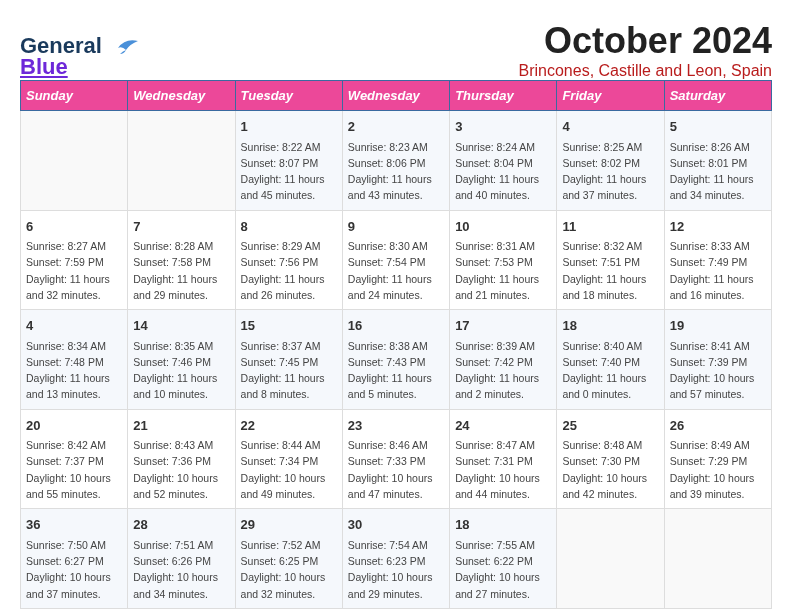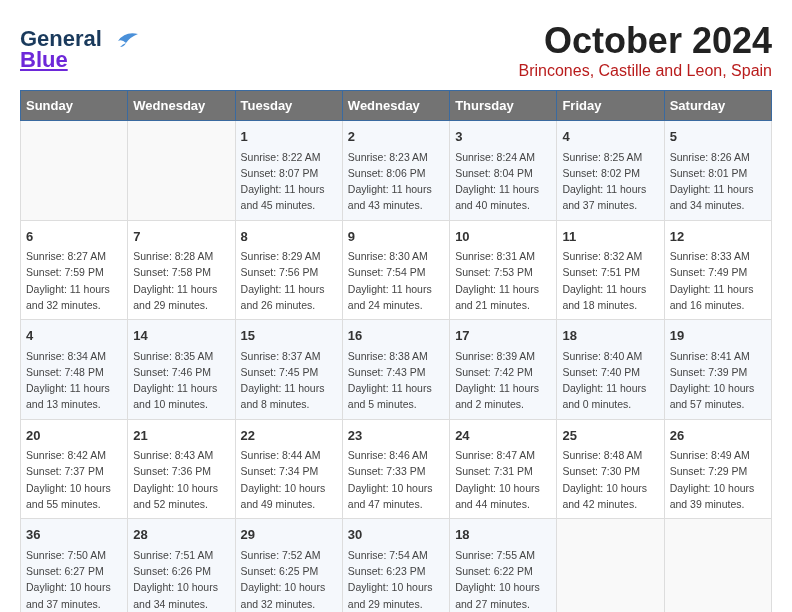--- a/index.html
+++ b/index.html
@@ -6,22 +6,21 @@
     body {
       font-family: Arial, sans-serif;
       background: #fff;
       width: 792px;
       min-height: 612px;
       padding: 20px;
     }
     .header {
       display: flex;
       justify-content: space-between;
-      align-items: center;
-      margin-bottom: 10px;
+      align-items: flex-end;
     }
     .logo {
       display: flex;
       flex-direction: column;
       align-items: flex-start;
     }
     .logo-row {
       display: flex;
       align-items: center;
       gap: 4px;
@@ -37,22 +36,23 @@
     .location-title {
       font-size: 16px;
       color: #b91c1c;
     }
     table {
       width: 100%;
       border-collapse: collapse;
       font-size: 11px;
     }
     thead tr {
-      background-color: #737373;
+      background-color: #ec4899;
       color: #fff;
+      font-style: italic;
     }
     thead th {
       padding: 7px 5px;
       text-align: left;
       font-size: 13px;
       font-weight: bold;
       border: 1px solid #3a6aa0;
     }
     tbody tr {
       border-bottom: 1px solid #ccc;

